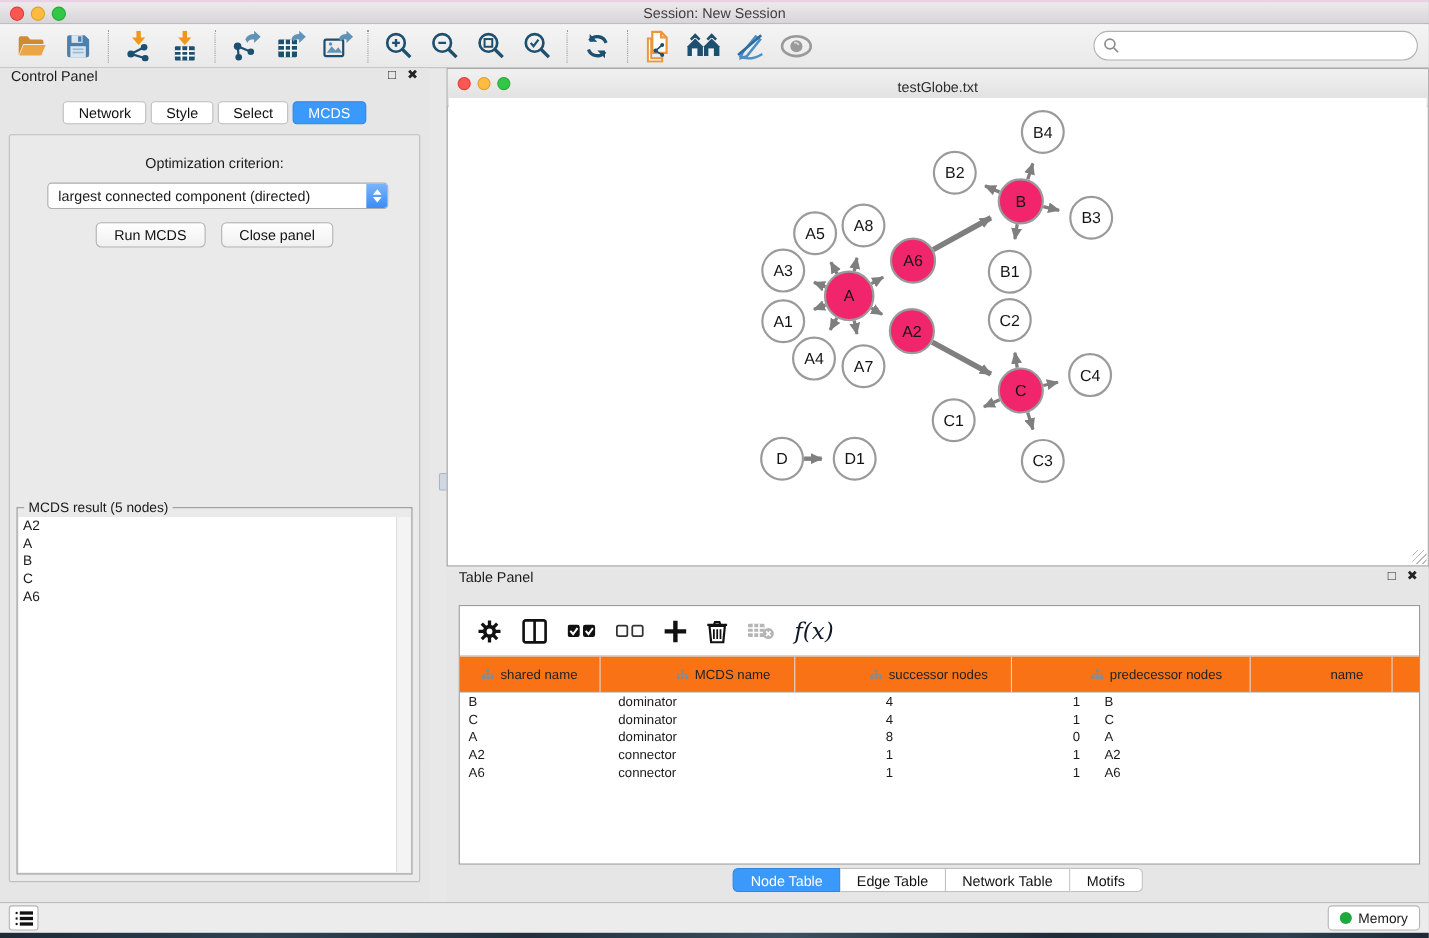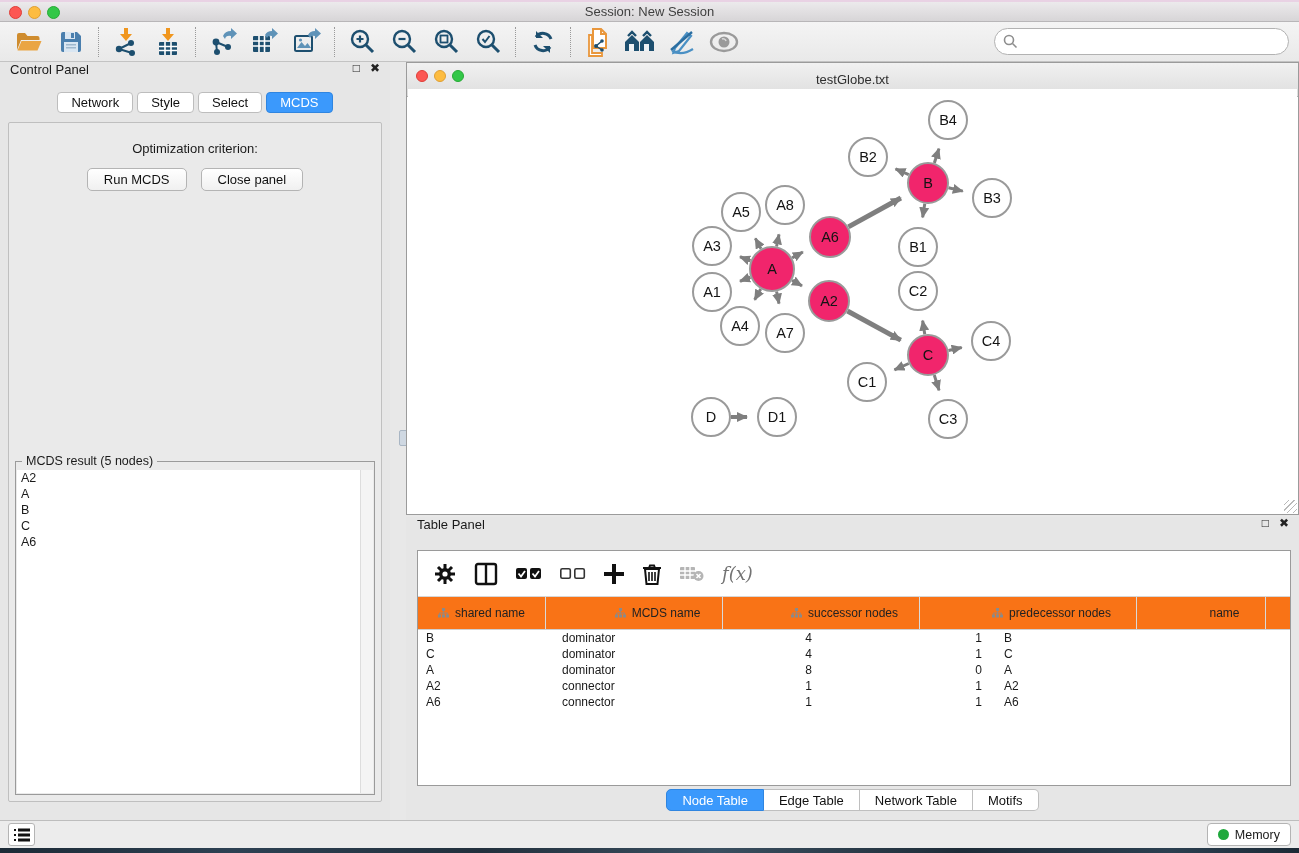--- a/index.html
+++ b/index.html
@@ -66,21 +66,21 @@
   .net-title{font-size:13px;color:#2e2e2e;}
   .net-canvas{position:absolute;left:1px;right:1px;top:26px;bottom:1px;background:#fff;overflow:hidden;}
   .resize-corner{position:absolute;right:0;bottom:0;width:13px;height:13px;
     background:repeating-linear-gradient(135deg,transparent 0 3px,#b9b9b9 3px 4px);}
   svg text{font-family:"Liberation Sans",sans-serif;fill:#141414;}
   
   .table-panel{position:absolute;left:406px;top:517px;width:893px;height:303px;background:#e6e6e6;}
   .tp-box{position:absolute;left:11px;right:8px;top:33px;height:236px;background:#fff;border:1px solid #9a9a9a;}
   .tp-toolbar{height:45px;display:flex;align-items:center;gap:18px;padding-left:16px;}
   .tp-icon{display:flex;align-items:center;justify-content:center;}
-  .fx{font-family:"DejaVu Serif",serif;font-style:italic;font-size:18px;color:#737373;}
+  .fx{font-family:"DejaVu Serif",serif;font-style:italic;font-size:21px;color:#0f172a;}
   .tgrid{display:grid;grid-template-columns:128px 130px 150px 170px 82px 1fr;}
   .th-row{background:#f97316;border-top:1px solid #d6d6d6;border-bottom:1px solid #cfcfcf;height:34px;gap:47px;}
   .th{display:flex;align-items:center;justify-content:center;gap:6px;font-size:12px;color:#222;
     border-right:1px solid #d9d9d9;height:100%;}
   .th:last-child{border-right:none;background:#fff;}
   .td-row{height:16px;}
   .td{font-size:12px;line-height:16px;padding-left:8px;white-space:nowrap;}
   .td.c1{padding-left:16px;}
   .td.num{text-align:right;padding-right:14px;padding-left:0;}
   .tp-tabs{position:absolute;left:0;right:0;top:272px;display:flex;justify-content:center;}
@@ -273,20 +273,27 @@
       </span>
     </div>
     <div class="ctl-tabs">
         <div class="ctab">Network</div>
         <div class="ctab">Style</div>
         <div class="ctab">Select</div>
         <div class="ctab sel">MCDS</div>
       </div>
     <div class="ctl-inner">
       <div class="opt-label">Optimization criterion:</div>
+      <div class="dropdown">
+        <span>largest connected component (directed)</span>
+        <span class="dd-step">
+            <span class="dd-up"></span>
+            <span class="dd-down"></span>
+          </span>
+      </div>
       <div class="btn-row">
         <div class="btn">Run MCDS</div>
         <div class="btn">Close panel</div>
       </div>
       <div class="result-box">
         <div class="result-legend">MCDS result (5 nodes)</div>
         <div class="result-list">
             <div class="result-item">A2</div>
             <div class="result-item">A</div>
             <div class="result-item">B</div>

